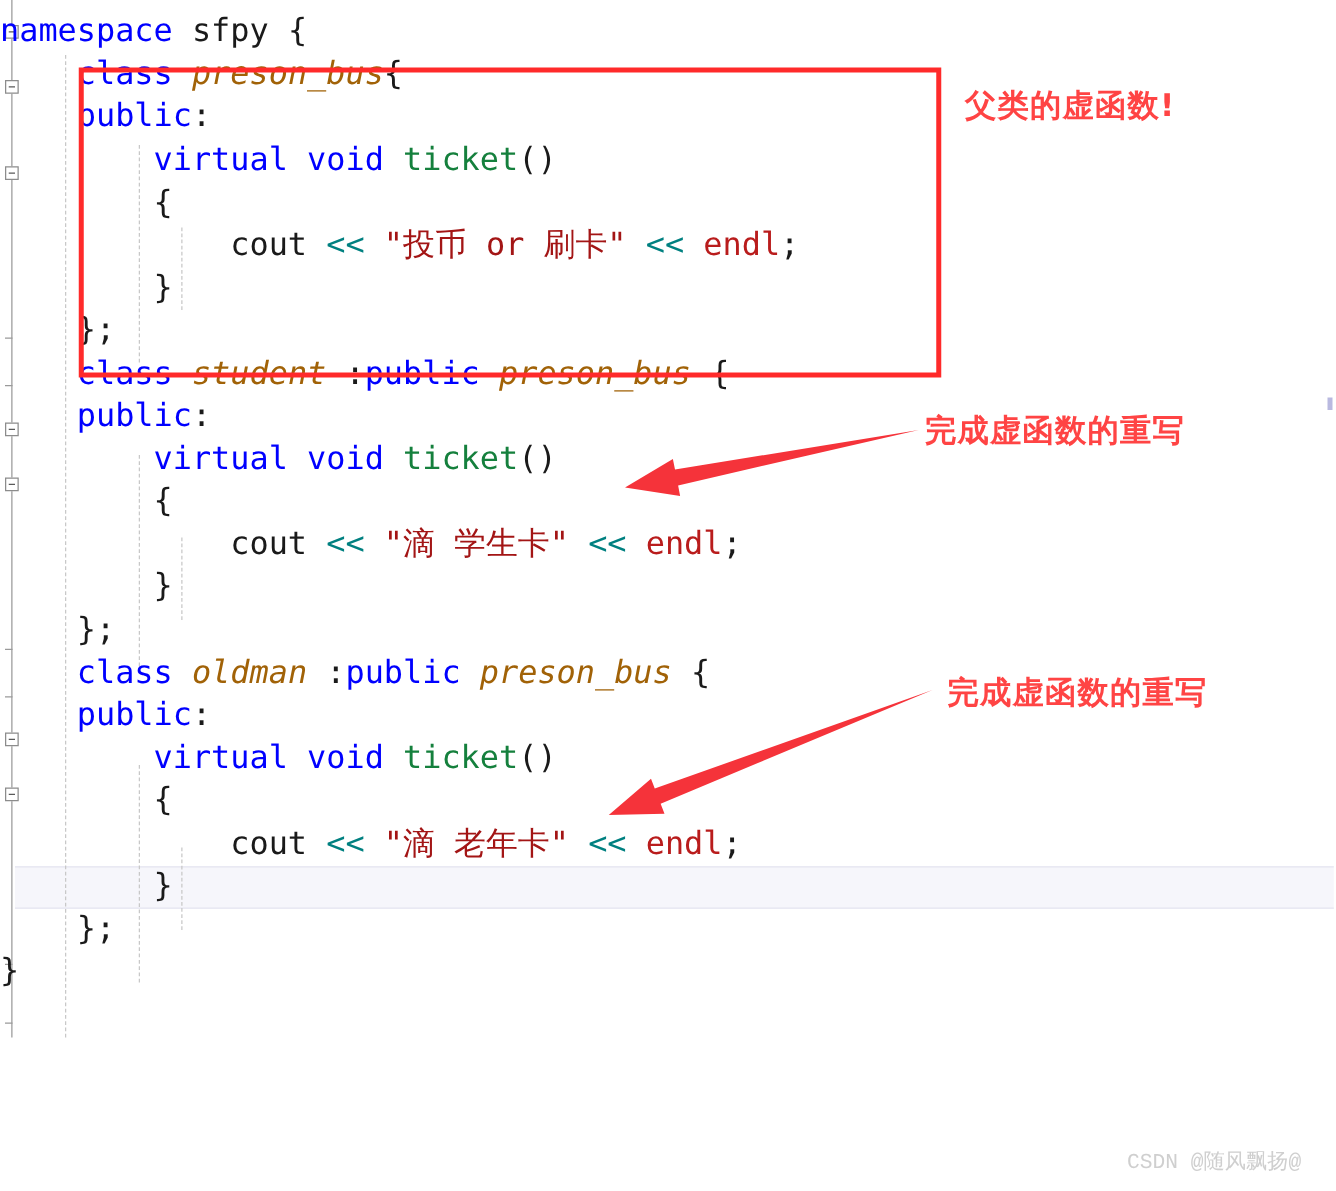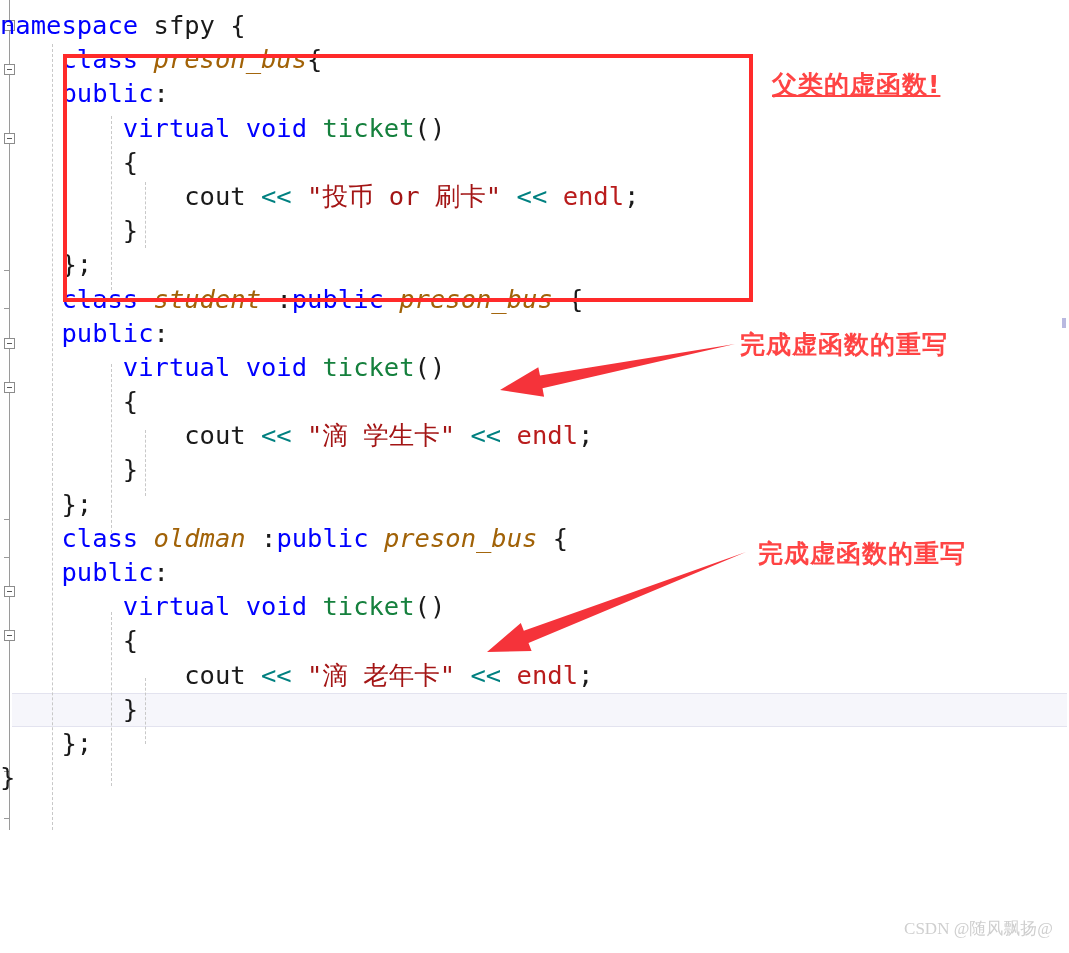--- a/index.html
+++ b/index.html
@@ -109,24 +109,24 @@
     white-space: nowrap;
     letter-spacing: 1px;
   }
 
   
   .arrow { position: absolute; pointer-events: none; }
 
   
   #watermark {
     position: absolute;
-    right: 16px;
+    right: 28px;
     bottom: 13px;
     color: #cfcfcf;
-    font-family: Liberation Serif, serif;
+    font-family: Liberation Mono, monospace;
     font-size: 17px;
     white-space: nowrap;
   }
 
   
   #scroll-marker {
     position: absolute;
     left: 1062px;
     top: 318px;
     width: 4px;
@@ -182,21 +182,21 @@
         <path d="M5,0.2 L0,2.5 L5,4.8 L3.6,2.5 Z" fill="#f5333a"></path>
       </marker>
     </defs>
     <g id="arrow-paths">
         <polygon points="735.0,344.0 540.0,375.6 538.3,367.2 500.0,390.0 544.1,396.7 542.5,388.3" fill="#f5333a"></polygon>
         <polygon points="746.0,552.0 523.8,630.8 520.8,622.9 487.0,652.0 531.6,650.9 528.5,642.9" fill="#f5333a"></polygon>
       </g>
   </svg>
 
   <div id="notes">
-      <div class="note" style="left: 772px; top: 68px; color: rgb(255, 68, 68); text-decoration: underline;">父类的虚函数!</div>
+      <div class="note" style="left: 772px; top: 68px; color: rgb(255, 68, 68);">父类的虚函数!</div>
       <div class="note" style="left: 740px; top: 328px; color: rgb(255, 68, 68);">完成虚函数的重写</div>
       <div class="note" style="left: 758px; top: 537px; color: rgb(255, 68, 68);">完成虚函数的重写</div>
     </div>
 
   <div id="scroll-marker"></div>
 
   <div id="watermark">CSDN @随风飘扬@</div>
 
 </div>
 

